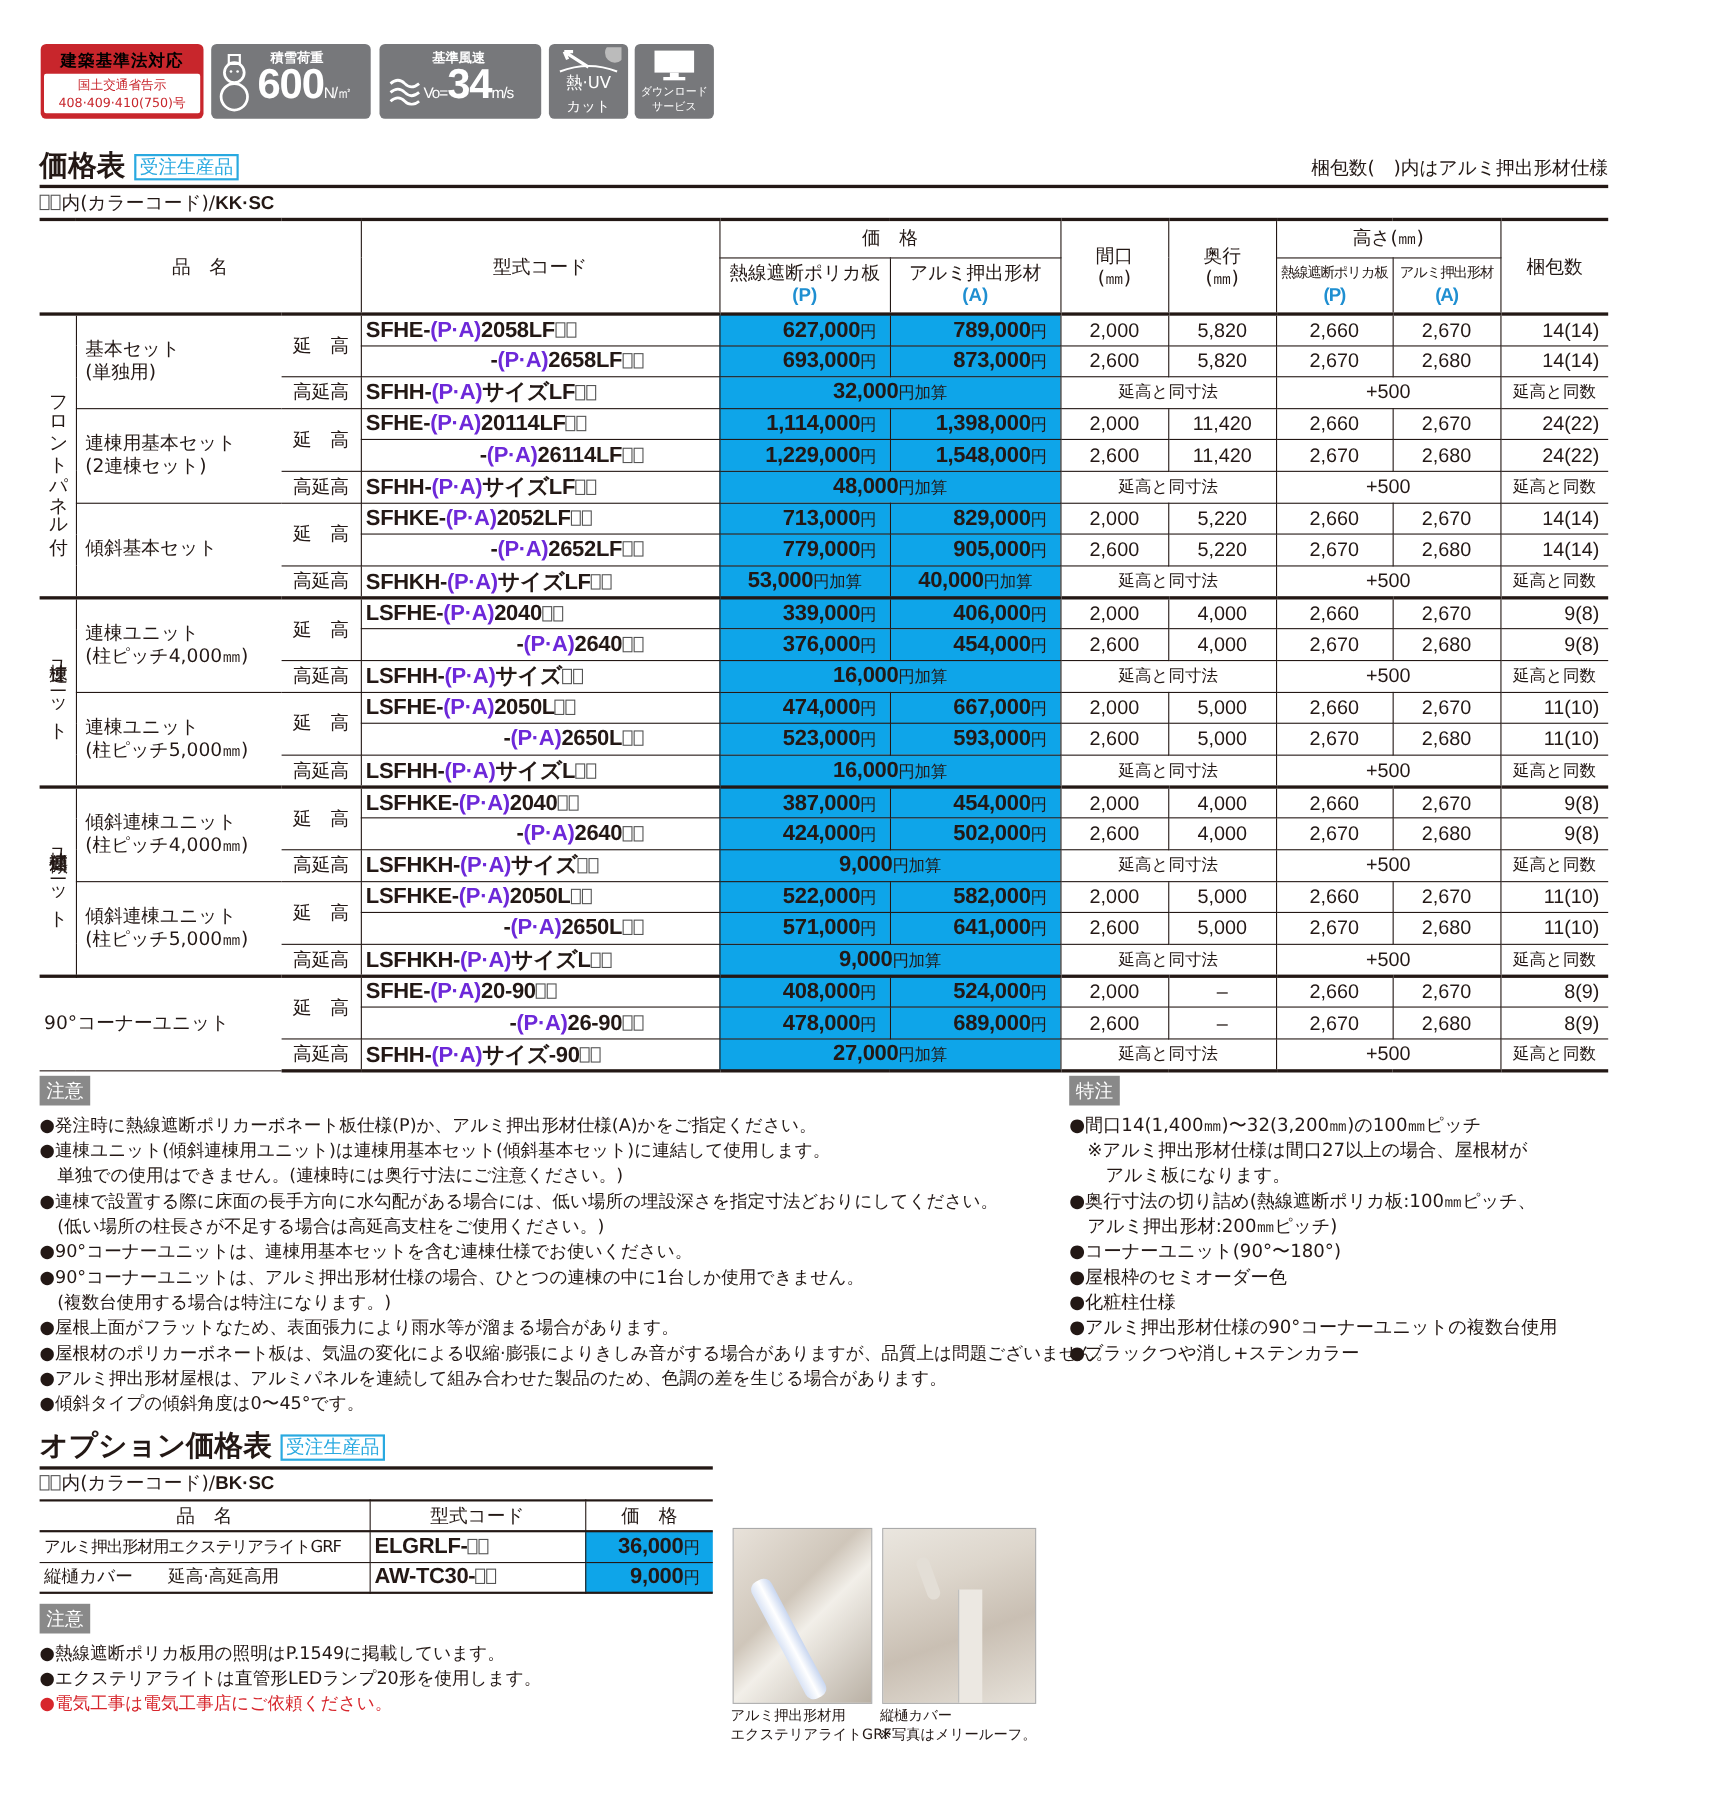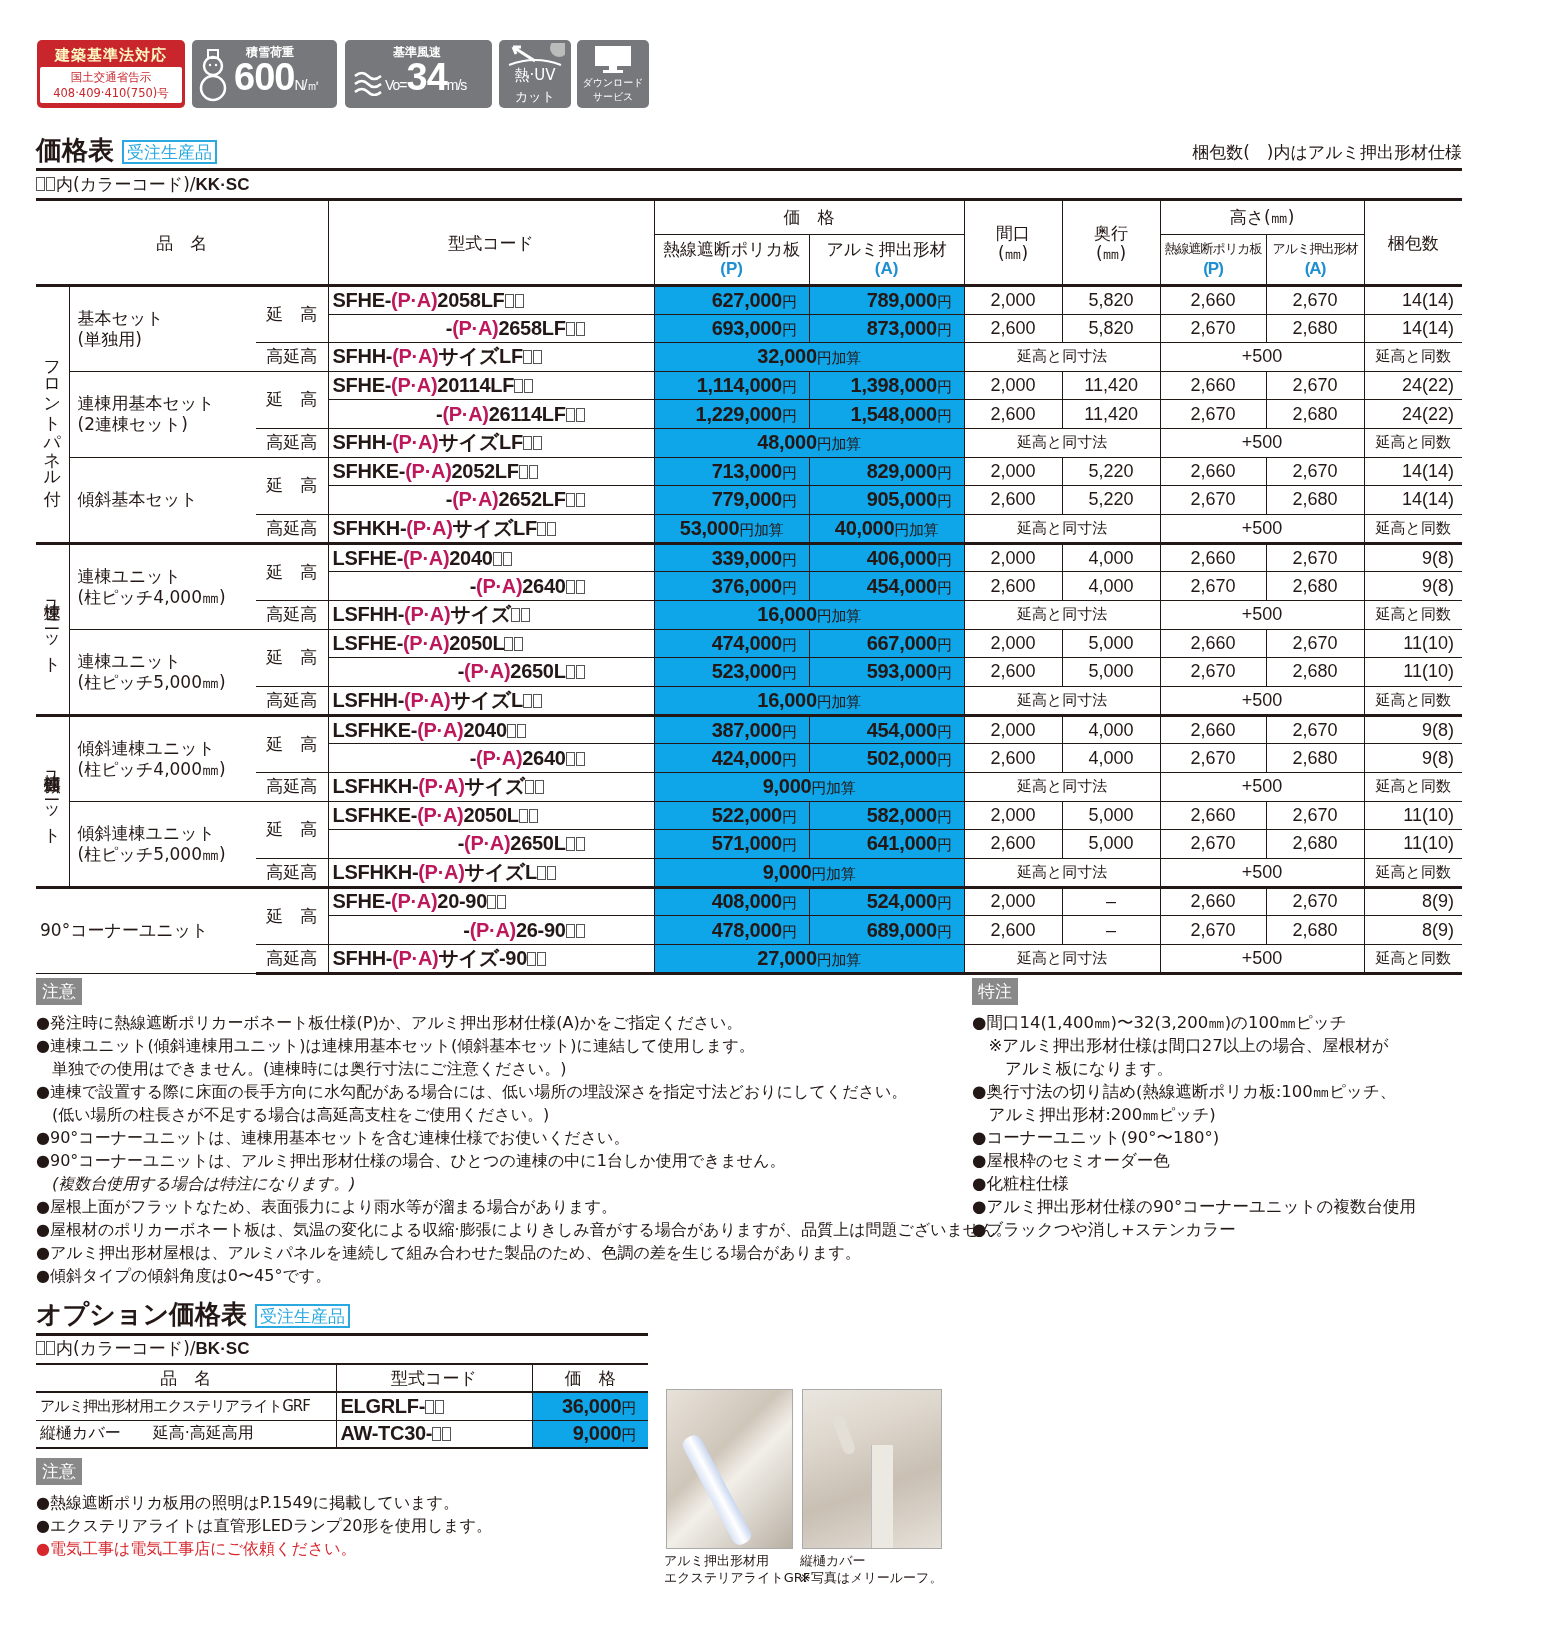--- a/index.html
+++ b/index.html
@@ -1,21 +1,21 @@
 <!DOCTYPE html>
 <html><head>
 <meta charset="utf-8">
 <style>
   * { box-sizing: border-box; margin: 0; padding: 0; }
   body { width: 1562px; height: 1632px; background: #fff; font-family: "DejaVu Sans", "Liberation Sans", sans-serif; color: #231815; position: relative; overflow: hidden; }
   .abs { position: absolute; }
 
   
   .badge-red { left: 37px; top: 40px; width: 148px; height: 68px; background: #c8262c; border-radius: 5px; padding: 3px; }
-  .badge-red .top { color: #fef9c3; font-weight: bold; font-size: 15px; text-align: center; height: 24px; line-height: 24px; letter-spacing: 1px; }
+  .badge-red .top { color: #000000; font-weight: bold; font-size: 15px; text-align: center; height: 24px; line-height: 24px; letter-spacing: 1px; }
   .badge-red .bot { background: #fff; height: 36px; color: #c8262c; font-size: 11.5px; text-align: center; line-height: 16px; padding-top: 2px; border-radius: 2px; }
   .badge-gray { top: 40px; height: 68px; background: #77787b; border-radius: 5px; color: #fff; }
   .b-snow { left: 192px; width: 145px; }
   .b-wind { left: 345px; width: 147px; }
   .b-uv { left: 499px; width: 72px; }
   .b-dl { left: 577px; width: 72px; }
   .badge-gray .lbl { position: absolute; top: 4px; font-size: 12px; font-weight: bold; }
   .badge-gray .big { position: absolute; font-weight: bold; font-size: 38px; top: 16px; letter-spacing: -1px; font-family: "Liberation Sans", sans-serif; }
   .badge-gray .unit { font-size: 14px; font-weight: normal; }
   .badge-gray .small { position: absolute; font-size: 11px; text-align: center; width: 100%; }
@@ -33,21 +33,21 @@
   table.main td, table.main th { border: 1px solid #231815; height: 28.6px; padding: 0 4px; white-space: nowrap; }
   table.main th { font-weight: normal; font-size: 17px; text-align: center; line-height: 20px; }
   table.main tr.thick-top td { border-top: 3px solid #231815; }
   .noL { border-left: none !important; }
   .noR { border-right: none !important; }
   .vcat { width: 33px; text-align: center; vertical-align: middle; font-size: 17px; line-height: 19px; }
   .vcat span { writing-mode: vertical-rl; text-orientation: upright; letter-spacing: -1px; }
   .pname { font-size: 17px; line-height: 21px; vertical-align: middle; border-right: none !important; padding-left: 8px !important; }
   .ptype { font-size: 17px; text-align: center; border-left: none !important; width: 72px; }
   .code { font-weight: bold; font-family: "Liberation Sans", sans-serif; font-size: 20px; letter-spacing: -0.3px; }
-  .code .pa { color: #be185d; }
+  .code .pa { color: #6d28d9; }
   .code-sub { text-align: right; padding-right: 68px !important; }
   .price { background: #0ea5e9; text-align: right; font-weight: bold; font-family: "Liberation Sans", sans-serif; font-size: 20px; padding-right: 12px !important; letter-spacing: -0.3px; }
   .price .yen { font-size: 15px; font-weight: normal; }
   .price-c { text-align: center; padding-right: 4px !important; }
   .num { text-align: center; font-size: 18px; font-family: "Liberation Sans", sans-serif; }
   .same { text-align: center; font-size: 15px; }
   .pk { text-align: right; padding-right: 8px !important; font-size: 18px; font-family: "Liberation Sans", sans-serif; }
   .blue { color: #1f8fd1; font-weight: bold; font-family: "Liberation Sans", sans-serif; }
   .top-border td, .top-border th { border-top: 3px solid #231815 !important; }
 
@@ -419,21 +419,21 @@
 <div class="abs" style="left:36px;top:978px">
   <div class="note-tag">注意</div>
   <div class="notes" id="notes-list" style="margin-top:6px">
       <div style="white-space: pre;">●発注時に熱線遮断ポリカーボネート板仕様(P)か、アルミ押出形材仕様(A)かをご指定ください。</div>
       <div style="white-space: pre;">●連棟ユニット(傾斜連棟用ユニット)は連棟用基本セット(傾斜基本セット)に連結して使用します。</div>
       <div style="white-space: pre;">　単独での使用はできません。(連棟時には奥行寸法にご注意ください。)</div>
       <div style="white-space: pre;">●連棟で設置する際に床面の長手方向に水勾配がある場合には、低い場所の埋設深さを指定寸法どおりにしてください。</div>
       <div style="white-space: pre;">　(低い場所の柱長さが不足する場合は高延高支柱をご使用ください。)</div>
       <div style="white-space: pre;">●90°コーナーユニットは、連棟用基本セットを含む連棟仕様でお使いください。</div>
       <div style="white-space: pre;">●90°コーナーユニットは、アルミ押出形材仕様の場合、ひとつの連棟の中に1台しか使用できません。</div>
-      <div style="white-space: pre; font-style: italic;">　(複数台使用する場合は特注になります。)</div>
+      <div style="white-space: pre;">　(複数台使用する場合は特注になります。)</div>
       <div style="white-space: pre;">●屋根上面がフラットなため、表面張力により雨水等が溜まる場合があります。</div>
       <div style="white-space: pre;">●屋根材のポリカーボネート板は、気温の変化による収縮·膨張によりきしみ音がする場合がありますが、品質上は問題ございません。</div>
       <div style="white-space: pre;">●アルミ押出形材屋根は、アルミパネルを連続して組み合わせた製品のため、色調の差を生じる場合があります。</div>
       <div style="white-space: pre;">●傾斜タイプの傾斜角度は0〜45°です。</div>
     </div>
 </div>
 
 <div class="abs" style="left:972px;top:978px">
   <div class="note-tag">特注</div>
   <div class="notes" id="special-list" style="margin-top:6px;font-size:16.5px">

